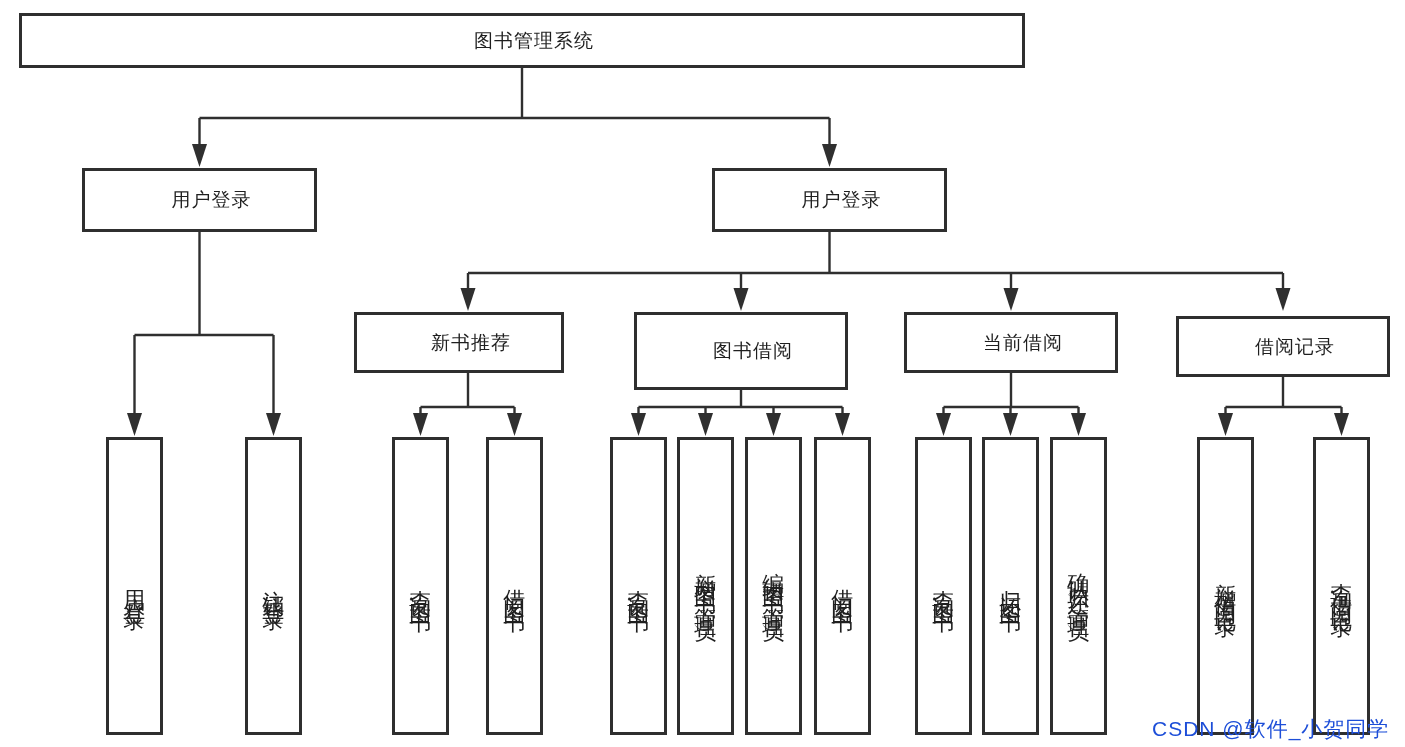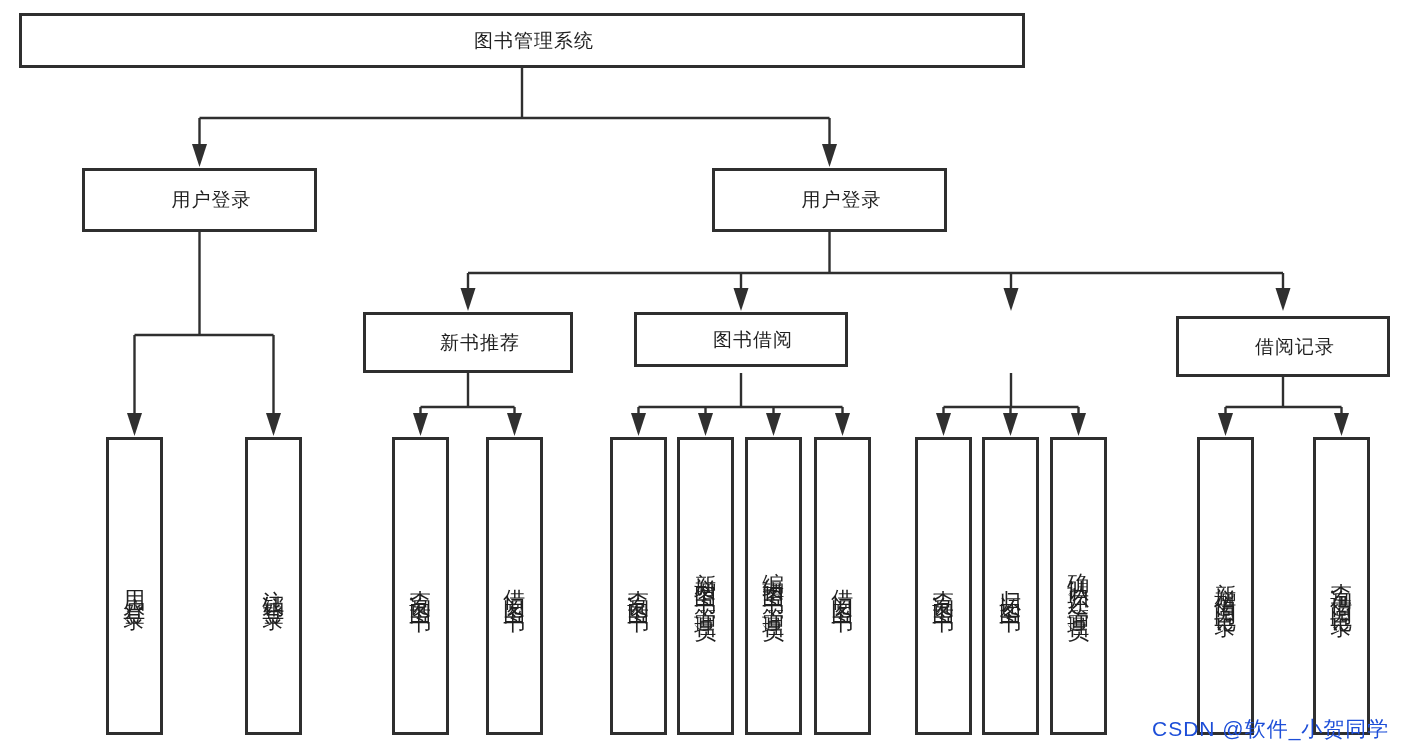--- a/index.html
+++ b/index.html
@@ -107,25 +107,28 @@
   <div id="nodes-layer">
       <div class="node h" style="left: 19px; top: 13px; width: 1006px; height: 55px;">
         <span class="lbl">图书管理系统</span>
       </div>
       <div class="node h" style="left: 82px; top: 168px; width: 235px; height: 64px;">
         <span class="lbl">用户登录</span>
       </div>
       <div class="node h" style="left: 712px; top: 168px; width: 235px; height: 64px;">
         <span class="lbl">用户登录</span>
       </div>
-      <div class="node h" style="left: 363px; top: 312px; width: 210px; height: 61px;">
+      <div class="node h" style="left: 354px; top: 312px; width: 210px; height: 61px;">
         <span class="lbl">新书推荐</span>
       </div>
-      <div class="node h" style="left: 634px; top: 312px; width: 214px; height: 55px;">
+      <div class="node h" style="left: 634px; top: 312px; width: 214px; height: 78px;">
         <span class="lbl">图书借阅</span>
+      </div>
+      <div class="node h" style="left: 904px; top: 312px; width: 214px; height: 61px;">
+        <span class="lbl">当前借阅</span>
       </div>
       <div class="node h" style="left: 1176px; top: 316px; width: 214px; height: 61px;">
         <span class="lbl">借阅记录</span>
       </div>
       <div class="node v" style="left: 106px; top: 437px; width: 57px; height: 298px;">
         <span class="lbl">用户登录</span>
       </div>
       <div class="node v" style="left: 245px; top: 437px; width: 57px; height: 298px;">
         <span class="lbl">注销登录</span>
       </div>

